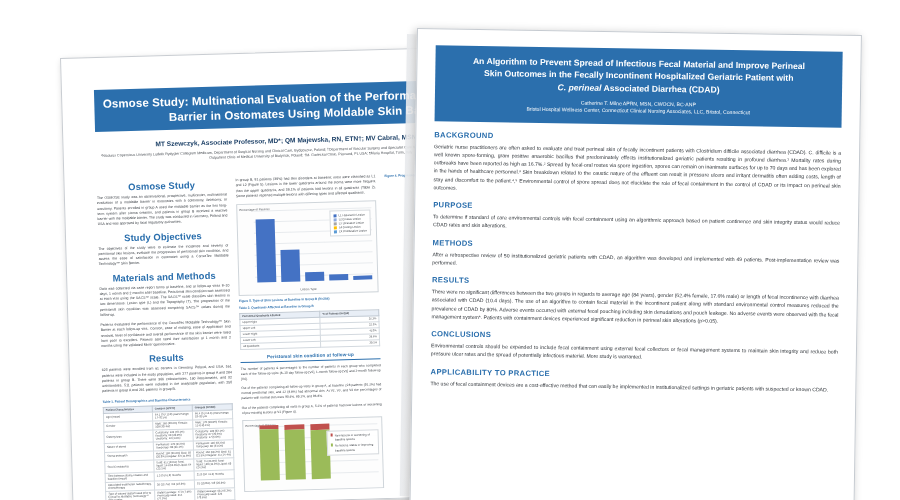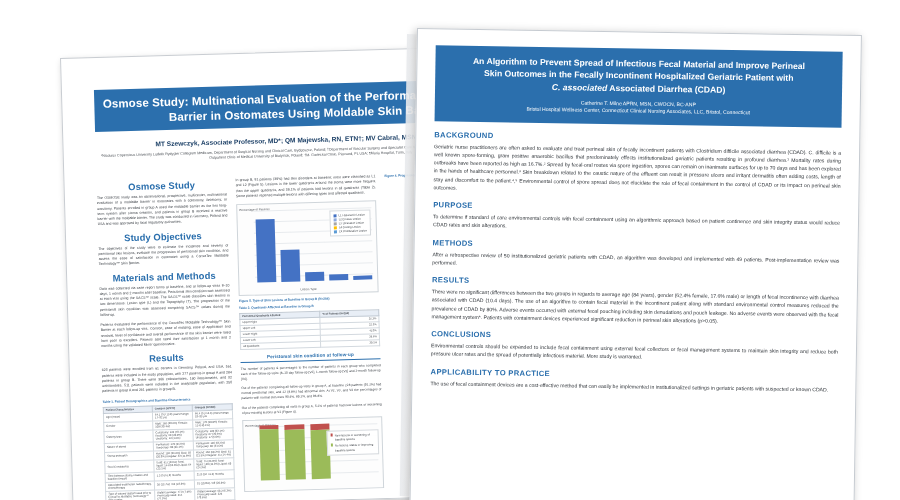--- a/index.html
+++ b/index.html
@@ -517,21 +517,21 @@
 
   <div class="edge-sliver"></div>
 
   <div class="doc-front">
     <div class="df-pad">
 
       <div class="df-band">
         <div class="df-title">
           <span>An Algorithm to Prevent Spread of Infectious Fecal Material and Improve Perineal</span><br>
           <span>Skin Outcomes in the Fecally Incontinent Hospitalized Geriatric Patient with</span><br>
-          <span class="ital">C. associated</span><span> Associated Diarrhea (CDAD)</span>
+          <span class="ital">C. perineal</span><span> Associated Diarrhea (CDAD)</span>
         </div>
         <div class="df-auth">Catherine T. Milne APRN, MSN, CWOCN, BC-ANP</div>
         <div class="df-affil">Bristol Hospital Wellness Center, Connecticut Clinical Nursing Associates, LLC, Bristol, Connecticut</div>
       </div>
 
       <div class="df-sec">BACKGROUND</div>
       <p class="df-body">Geriatric nurse practitioners are often asked to evaluate and treat perineal skin of fecally incontinent patients with Clostridium difficile associated diarrhea (CDAD). C. difficile is a well known spore-forming, gram positive anaerobic bacillus that predominately effects institutionalized geriatric patients resulting in profound diarrhea.¹ Mortality rates during outbreaks have been reported as high as 16.7%.² Spread by fecal-oral routes via spore ingestion, spores can remain on inanimate surfaces for up to 70 days and has been explored in the hands of healthcare personnel.³ Skin breakdown related to the caustic nature of the effluent can result in pressure ulcers and irritant dermatitis often adding costs, length of stay and discomfort to the patient.⁴‚⁵ Environmental control of spore spread does not elucidate the role of fecal containment in the control of CDAD or its impact on perineal skin outcomes.</p>
 
       <div class="df-sec">PURPOSE</div>
       <p class="df-body">To determine if standard of care environmental controls with fecal containment using an algorithmic approach based on patient continence and skin integrity status would reduce CDAD rates and skin alterations.</p>

